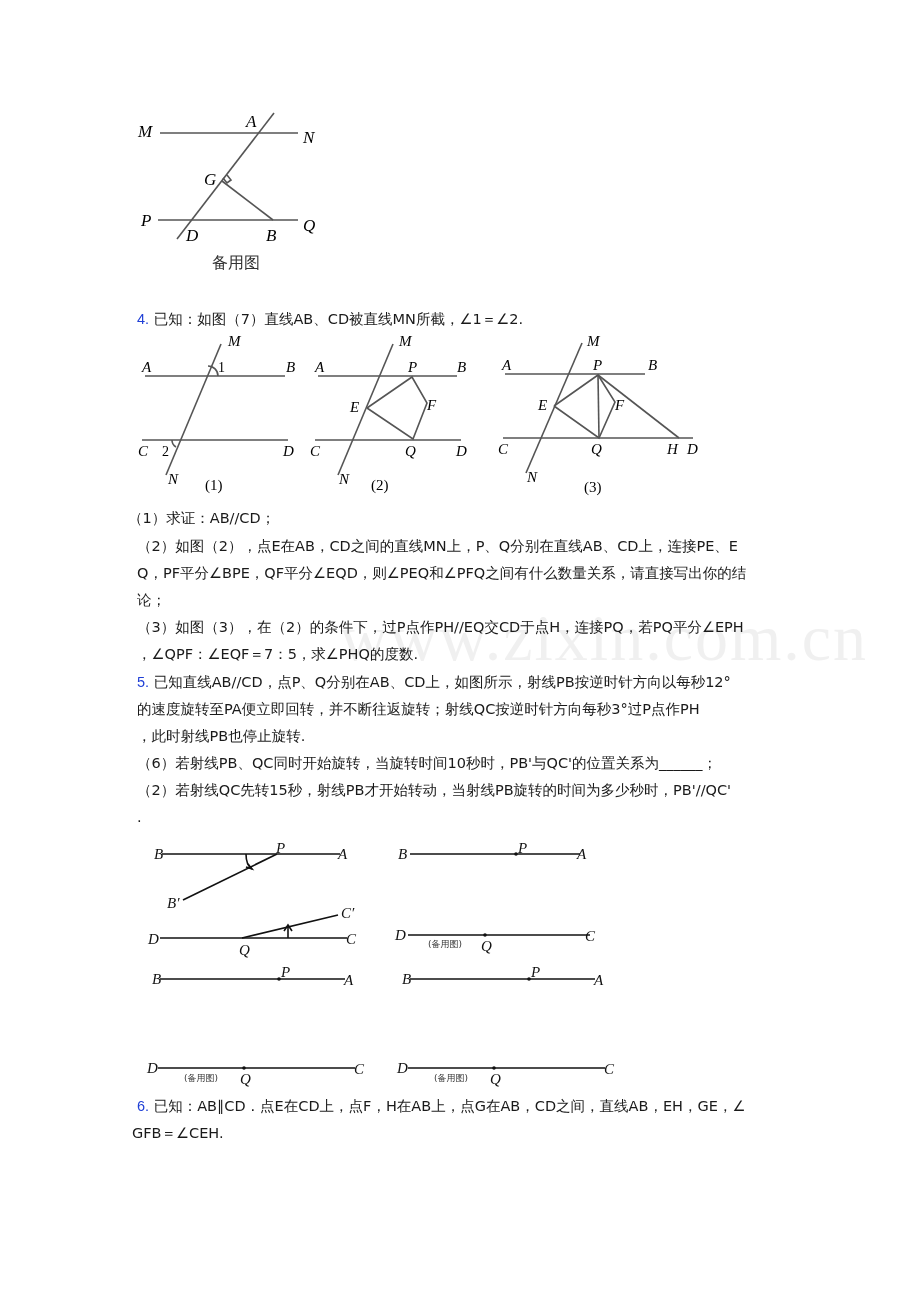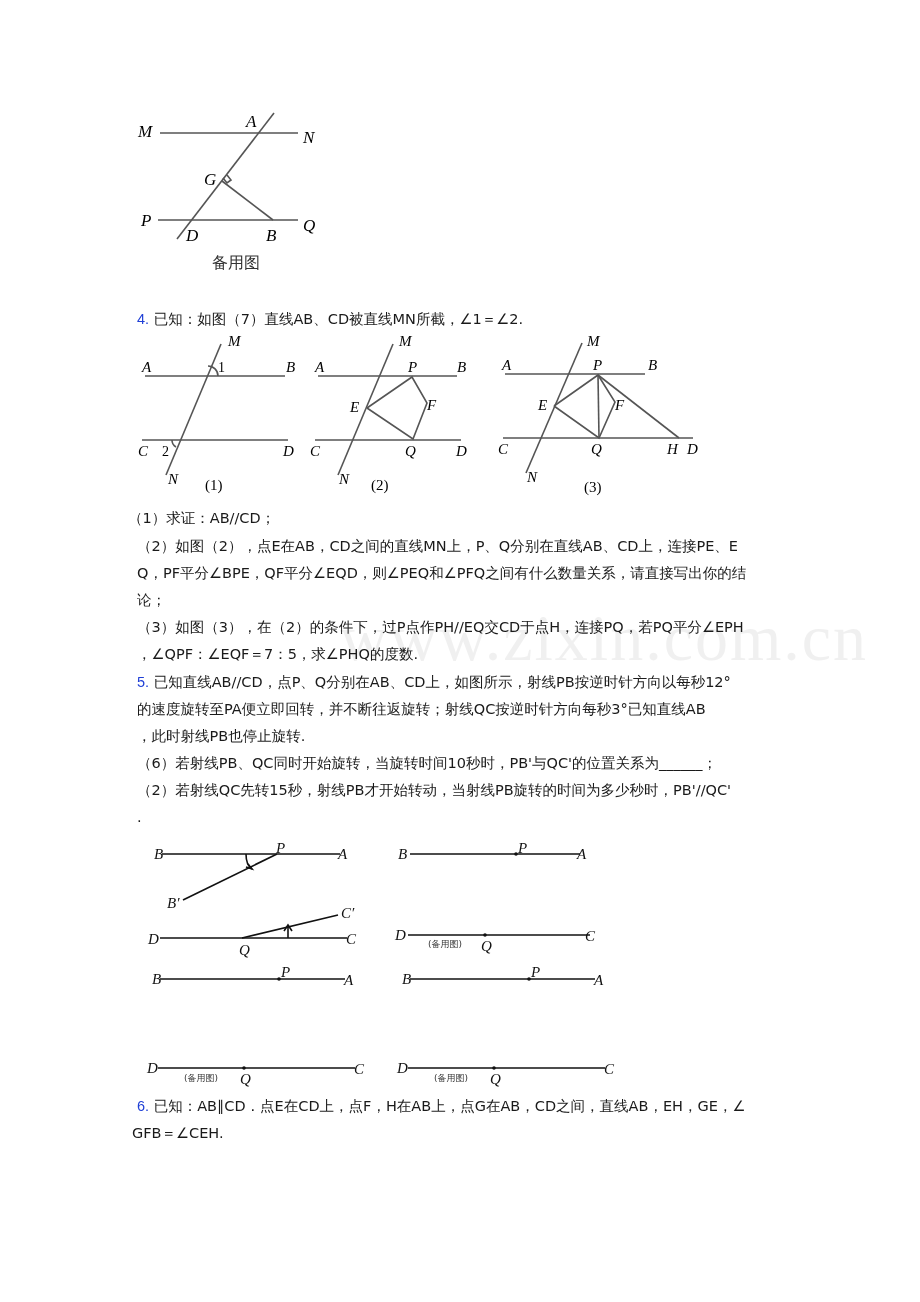--- a/index.html
+++ b/index.html
@@ -107,21 +107,21 @@
 <div class="line" style="left:137px;top:536px">（2）如图（2），点E在AB，CD之间的直线MN上，P、Q分别在直线AB、CD上，连接PE、E</div>
 <div class="line" style="left:137px;top:563px">Q，PF平分∠BPE，QF平分∠EQD，则∠PEQ和∠PFQ之间有什么数量关系，请直接写出你的结</div>
 <div class="line" style="left:137px;top:590px">论；</div>
 <div class="line" style="left:137px;top:617px">（3）如图（3），在（2）的条件下，过P点作PH//EQ交CD于点H，连接PQ，若PQ平分∠EPH</div>
 <div class="line" style="left:137px;top:644px">，∠QPF：∠EQF＝7：5，求∠PHQ的度数.</div>
 
 <div class="line" style="left:137px;top:672px">
   <span class="qnum">5.</span>
   <span>已知直线AB//CD，点P、Q分别在AB、CD上，如图所示，射线PB按逆时针方向以每秒12°</span>
 </div>
-<div class="line" style="left:137px;top:699px">的速度旋转至PA便立即回转，并不断往返旋转；射线QC按逆时针方向每秒3°已知直线AB</div>
+<div class="line" style="left:137px;top:699px">的速度旋转至PA便立即回转，并不断往返旋转；射线QC按逆时针方向每秒3°过P点作PH</div>
 <div class="line" style="left:137px;top:726px">，此时射线PB也停止旋转.</div>
 <div class="line" style="left:137px;top:753px">（6）若射线PB、QC同时开始旋转，当旋转时间10秒时，PB'与QC'的位置关系为______；</div>
 <div class="line" style="left:137px;top:780px">（2）若射线QC先转15秒，射线PB才开始转动，当射线PB旋转的时间为多少秒时，PB'//QC'</div>
 <div class="line" style="left:137px;top:807px">.</div>
 
 <svg class="abs" style="left:140px;top:835px" width="240" height="125">
   <g stroke="#111" stroke-width="1.6" fill="none">
     <line x1="22" y1="19" x2="200" y2="19"></line>
     <line x1="137" y1="19" x2="43" y2="65"></line>
     <path d="M106,19 Q106,30 112,34"></path>

